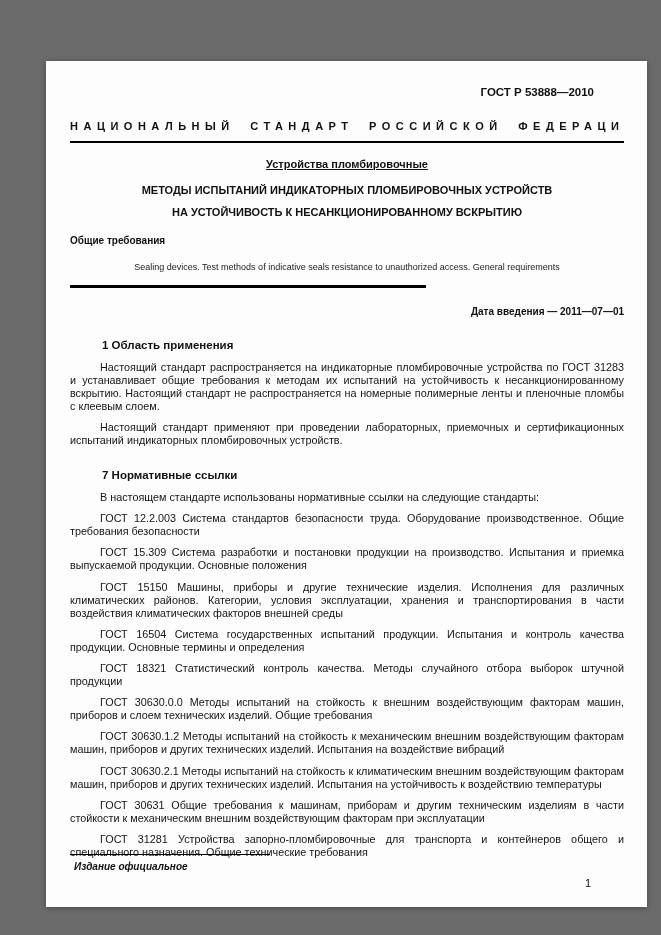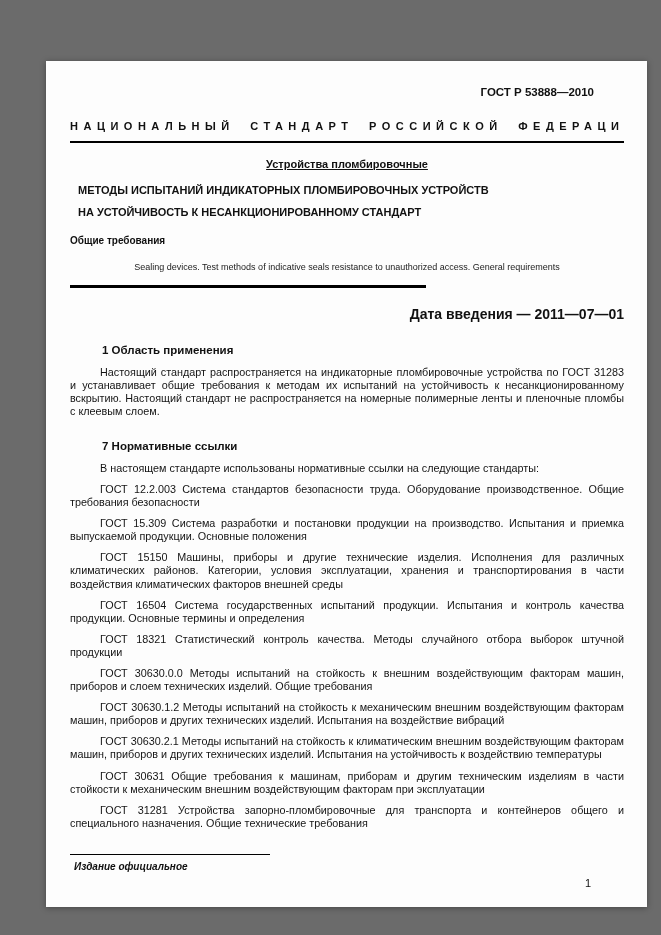--- a/index.html
+++ b/index.html
@@ -40,20 +40,21 @@
   }
   .subject {
     margin-top: 15px;
     text-align: center;
     font-weight: bold;
     font-size: 11px;
     text-decoration: underline;
   }
   .doc-title {
     margin-top: 13px;
+    text-align: center;
     font-weight: bold;
     font-size: 11px;
     line-height: 14px;
   }
   .subtitle {
     margin-top: 16px;
     text-align: left;
     font-weight: bold;
     font-size: 10px;
   }
@@ -66,21 +67,21 @@
   .thick-rule {
     margin-top: 13px;
     width: 356px;
     height: 2.5px;
     background: #000;
   }
   .effective-date {
     margin-top: 18px;
     text-align: right;
     font-weight: bold;
-    font-size: 14px;
+    font-size: 10px;
   }
   .section-heading {
     margin: 22px 0 10px;
     padding-left: 40px;
     font-size: 11.5px;
     font-weight: bold;
   }
   p.body {
     font-size: 10.8px;
     line-height: 13.1px;
@@ -118,33 +119,34 @@
   <div class="doc-number">ГОСТ Р 53888—2010</div>
 
   <div class="std-type">НАЦИОНАЛЬНЫЙ СТАНДАРТ РОССИЙСКОЙ ФЕДЕРАЦИИ</div>
 
   <hr class="header-rule">
 
   <div class="subject">Устройства пломбировочные</div>
 
   <div class="doc-title">
     <div>МЕТОДЫ ИСПЫТАНИЙ ИНДИКАТОРНЫХ ПЛОМБИРОВОЧНЫХ УСТРОЙСТВ</div>
-    <div>НА УСТОЙЧИВОСТЬ К НЕСАНКЦИОНИРОВАННОМУ СТАНДАРТ</div>
+    <div>НА УСТОЙЧИВОСТЬ К НЕСАНКЦИОНИРОВАННОМУ ВСКРЫТИЮ</div>
   </div>
 
   <div class="subtitle">Общие требования</div>
 
   <div class="eng-title">Sealing devices. Test methods of indicative seals resistance to unauthorized access. General requirements</div>
 
   <div class="thick-rule"></div>
 
   <div class="effective-date">Дата введения — 2011—07—01</div>
 
   <h2 class="section-heading">1 Область применения</h2>
   <p class="body">Настоящий стандарт распространяется на индикаторные пломбировочные устройства по ГОСТ 31283 и устанавливает общие требования к методам их испытаний на устойчивость к несанкционированному вскрытию. Настоящий стандарт не распространяется на номерные полимерные ленты и пленочные пломбы с клеевым слоем.</p>
+  <p class="body">Настоящий стандарт применяют при проведении лабораторных, приемочных и сертификационных испытаний индикаторных пломбировочных устройств.</p>
 
   <h2 class="section-heading">7 Нормативные ссылки</h2>
   <p class="body">В настоящем стандарте использованы нормативные ссылки на следующие стандарты:</p>
   <p class="body">ГОСТ 12.2.003 Система стандартов безопасности труда. Оборудование производственное. Общие требования безопасности</p>
   <p class="body">ГОСТ 15.309 Система разработки и постановки продукции на производство. Испытания и приемка выпускаемой продукции. Основные положения</p>
   <p class="body">ГОСТ 15150 Машины, приборы и другие технические изделия. Исполнения для различных климатических районов. Категории, условия эксплуатации, хранения и транспортирования в части воздействия климатических факторов внешней среды</p>
   <p class="body">ГОСТ 16504 Система государственных испытаний продукции. Испытания и контроль качества продукции. Основные термины и определения</p>
   <p class="body">ГОСТ 18321 Статистический контроль качества. Методы случайного отбора выборок штучной продукции</p>
   <p class="body">ГОСТ 30630.0.0 Методы испытаний на стойкость к внешним воздействующим факторам машин, приборов и слоем технических изделий. Общие требования</p>
   <p class="body">ГОСТ 30630.1.2 Методы испытаний на стойкость к механическим внешним воздействующим факторам машин, приборов и других технических изделий. Испытания на воздействие вибраций</p>

